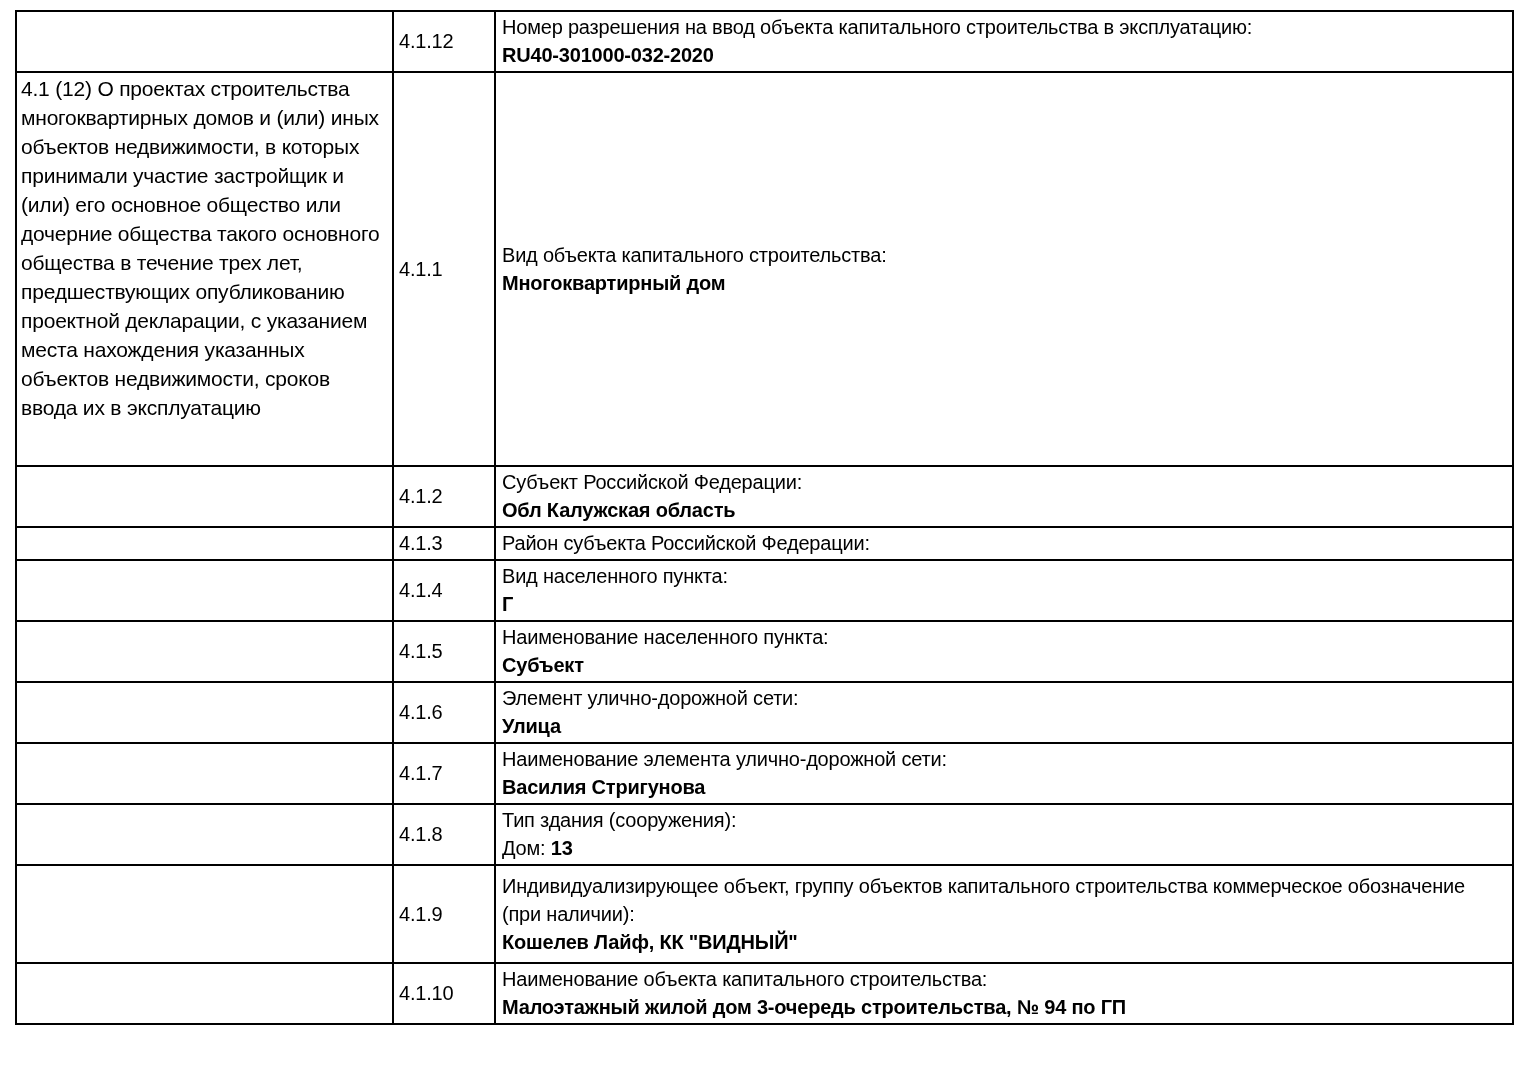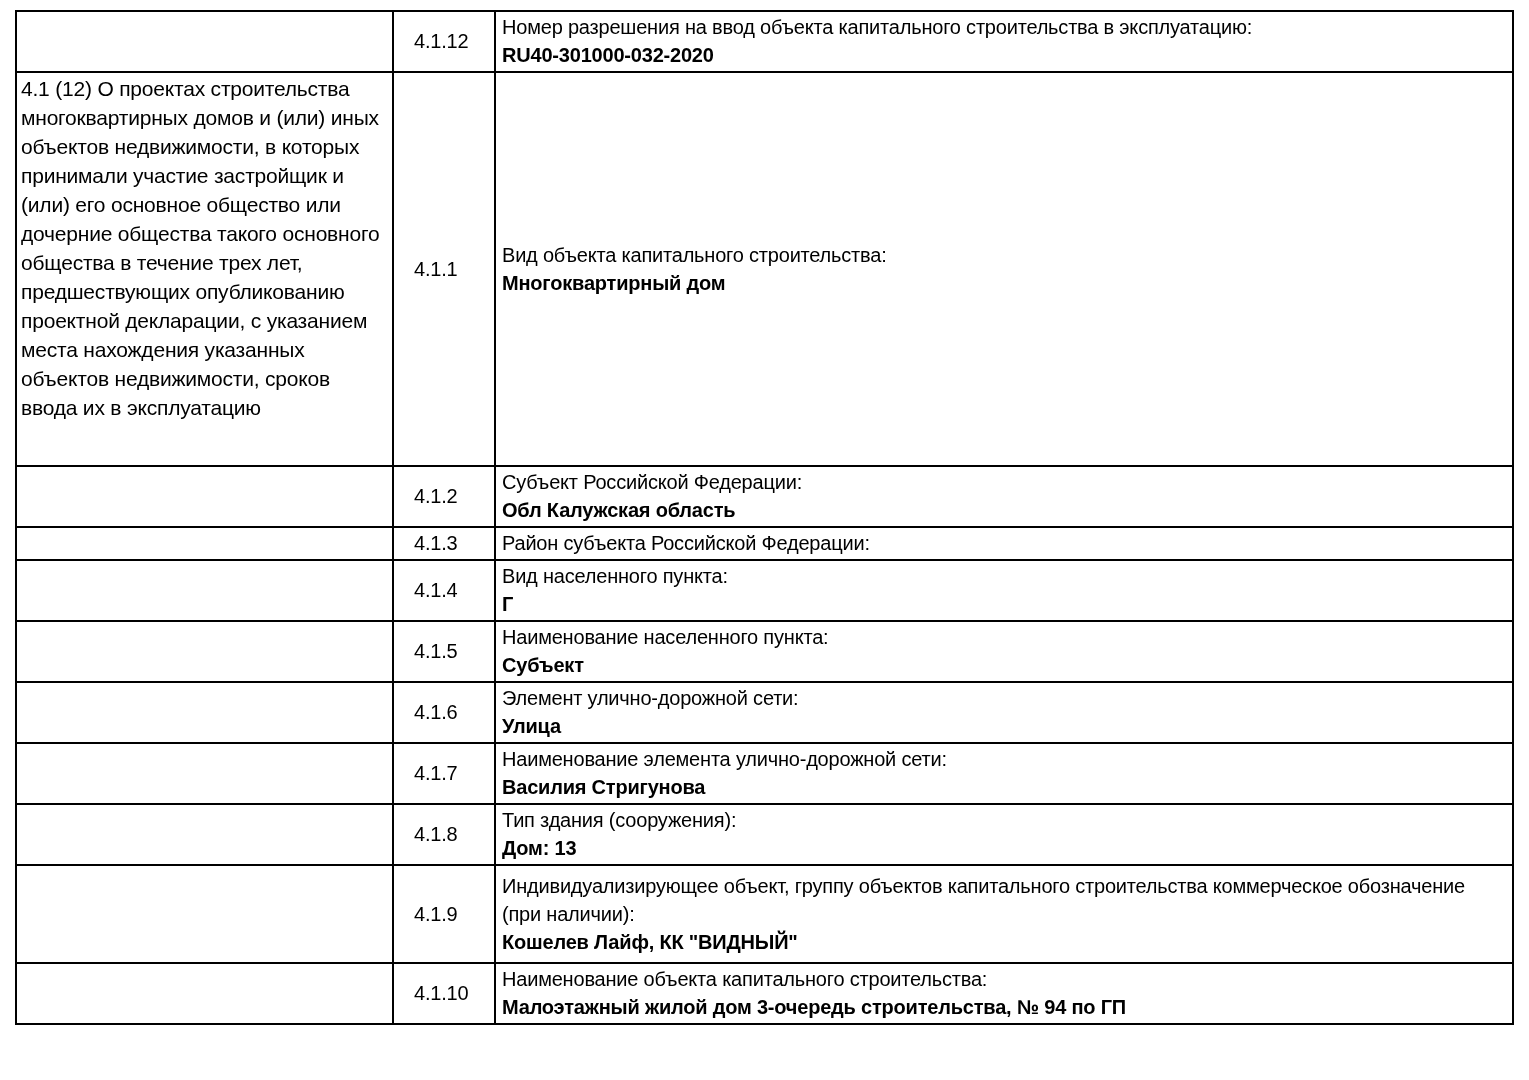--- a/index.html
+++ b/index.html
@@ -38,33 +38,33 @@
     vertical-align: top;
     font-size: 21px;
     line-height: 29px;
     padding: 1px 3px 1px 4px;
   }
 
   
   td.num-col {
     vertical-align: middle;
     font-size: 20px;
-    padding: 0 2px 0 20px;
+    padding: 0 2px 0 5px;
   }
 
   
   td.content-col {
     vertical-align: middle;
     font-size: 20px;
     line-height: 28px;
     padding: 1px 22px 2px 6px;
   }
   .field-label { font-weight: normal; }
   .val-line    { font-weight: bold; }
-  .val-prefix  { font-weight: bold; }
+  .val-prefix  { font-weight: normal; }
 
   
   tr.r1  { height: 56px; }
   tr.r2  { height: 64px; }
   tr.r3  { height: 394px; }
   tr.r4  { height: 46px; }
   tr.r5  { height: 28px; }
   tr.r6  { height: 52px; }
   tr.r7  { height: 57px; }
   tr.r8  { height: 56px; }

